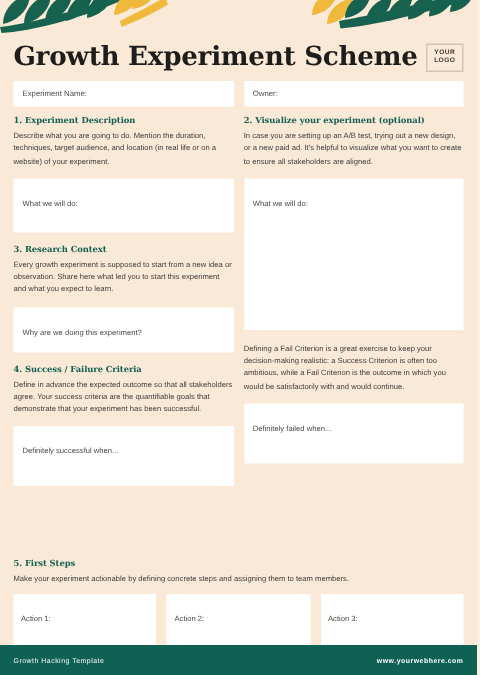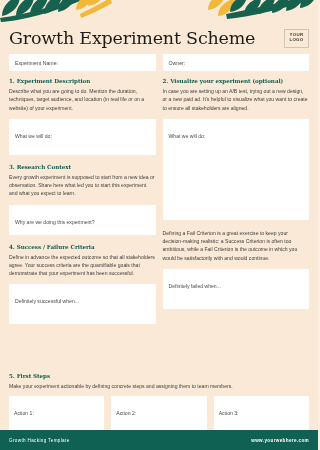--- a/index.html
+++ b/index.html
@@ -31,21 +31,21 @@
   
   .header {
     flex: 0 0 auto;
     padding: 2px 9px 0 9px;
     display: flex;
     align-items: center;
     justify-content: space-between;
   }
   .title {
     font-family: "DejaVu Serif", serif;
-    font-weight: normal;
+    font-weight: bold;
     font-size: 17.5px;
     letter-spacing: -0.2px;
     color: #1d1d1b;
     white-space: nowrap;
   }
   .logo-box {
     width: 25px; height: 19px;
     border: 1px solid #cfc6b5;
     background: #fbe9d7;
     display: flex; flex-direction: column;

